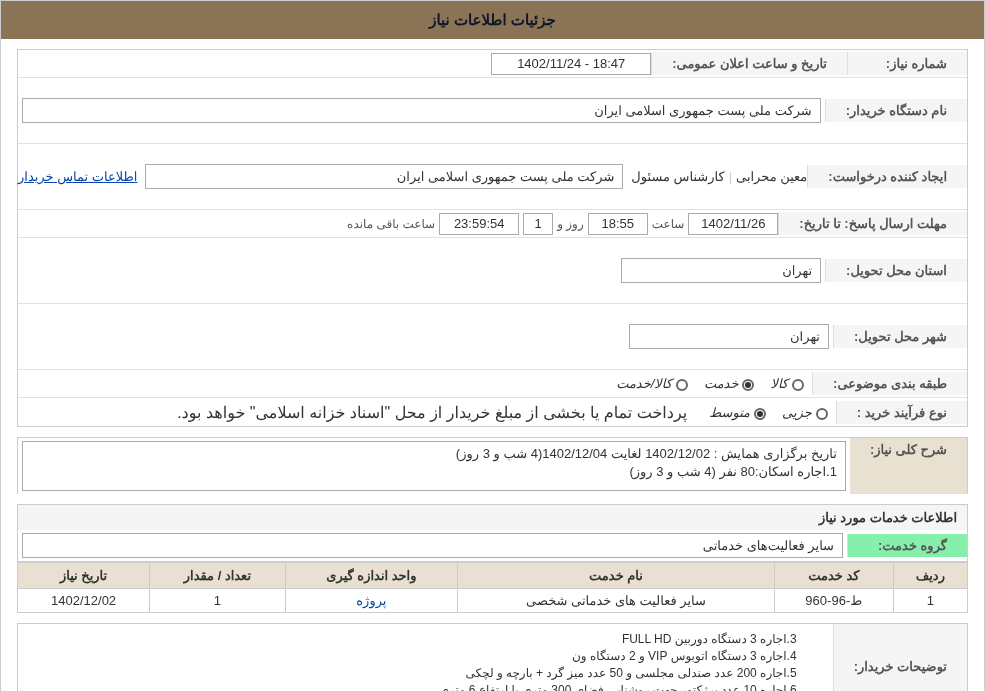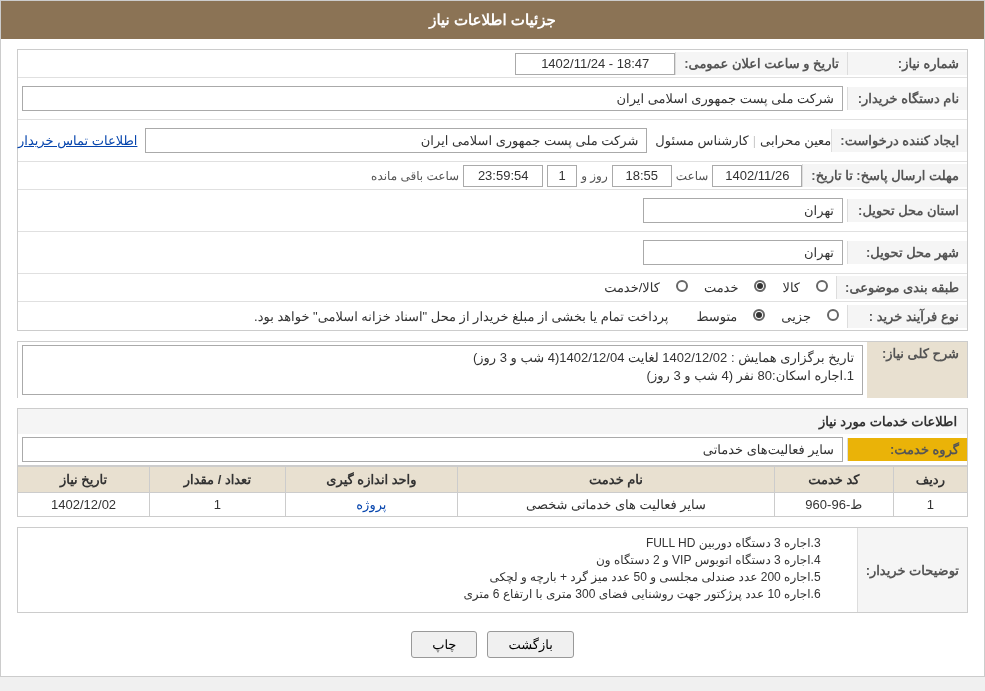--- a/index.html
+++ b/index.html
@@ -11,21 +11,21 @@
       color: #333;
     }
     .page-wrapper {
       max-width: 985px;
       margin: 0 auto;
       background: #fff;
       border: 1px solid #ccc;
     }
     .header-bar {
       background: #8B7355;
-      color: #ffffff;
+      color: #0f172a;
       text-align: center;
       padding: 10px 32px;
       font-size: 15px;
       font-weight: bold;
     }
     .content {
       padding: 10px 16px;
     }
     .info-section {
       border: 1px solid #ccc;
@@ -36,36 +36,36 @@
       display: flex;
       align-items: center;
       border-bottom: 1px solid #e0e0e0;
       min-height: 28px;
     }
     .info-row:last-child {
       border-bottom: none;
     }
     .label-cell {
       background: #f5f5f5;
-      padding: 4px 8px;
+      padding: 4px 20px;
       font-weight: bold;
       white-space: nowrap;
       min-width: 120px;
       text-align: right;
       border-left: 1px solid #ddd;
       color: #555;
     }
     .value-cell {
       padding: 4px 8px;
       flex: 1;
       text-align: right;
     }
     .value-cell.bordered {
       border: 1px solid #aaa;
-      margin: 8px 4px;
+      margin: 20px 4px;
       min-height: 22px;
       background: #fff;
     }
     .inline-group {
       display: flex;
       align-items: center;
       flex: 1;
       gap: 4px;
     }
     .inline-box {
@@ -89,22 +89,23 @@
     }
     
     .radio-group {
       display: flex;
       gap: 16px;
       align-items: center;
       padding: 4px 8px;
     }
     .radio-item {
       display: flex;
-      align-items: flex-start;
-      gap: 16px;
+      align-items: flex-end;
+      gap: 4px;
+      font-style: italic;
     }
     .radio-circle {
       width: 12px;
       height: 12px;
       border-radius: 50%;
       border: 2px solid #666;
       display: inline-block;
       position: relative;
     }
     .radio-circle.selected::after {
@@ -260,40 +261,40 @@
         <span class="label-cell">نوع فرآیند خرید :</span>
         <div class="radio-group">
           <div class="radio-item">
             <span class="radio-circle"></span>
             <span>جزیی</span>
           </div>
           <div class="radio-item">
             <span class="radio-circle selected"></span>
             <span>متوسط</span>
           </div>
-          <span style="font-size:13px; color:#333; margin-right: 12px;">پرداخت تمام یا بخشی از مبلغ خریدار از محل "اسناد خزانه اسلامی" خواهد بود.</span>
+          <span style="font-size:16px; color:#333; margin-right: 6px;">پرداخت تمام یا بخشی از مبلغ خریدار از محل "اسناد خزانه اسلامی" خواهد بود.</span>
         </div>
       </div>
 
     </div>
 
     <div>
       <div style="display:flex; border:1px solid #ccc; border-bottom:none;">
         <span class="label-cell" style="background:#e8e0d0; font-weight:bold; border-left:none; min-width:100px;">شرح کلی نیاز:</span>
         <div style="flex:1; border:1px solid #aaa; margin:3px 4px; padding:4px 8px; background:#fff; min-height:50px;">
           <div style="margin-bottom:3px;">تاریخ برگزاری همایش : 1402/12/02 لغایت 1402/12/04(4 شب و 3 روز)</div>
           <div>1.اجاره اسکان:80 نفر (4 شب و 3 روز)</div>
         </div>
       </div>
     </div>
 
     <div class="section-title">اطلاعات خدمات مورد نیاز</div>
 
     <div class="service-group-row">
-      <span class="label-cell" style="background:#eab308;">گروه خدمت:</span>
+      <span class="label-cell" style="background:#86efac;">گروه خدمت:</span>
       <span class="value-cell bordered" style="margin:3px 4px;">سایر فعالیت‌های خدماتی</span>
     </div>
 
     <table class="data-table">
       <thead>
         <tr>
           <th>ردیف</th>
           <th>کد خدمت</th>
           <th>نام خدمت</th>
           <th>واحد اندازه گیری</th>

